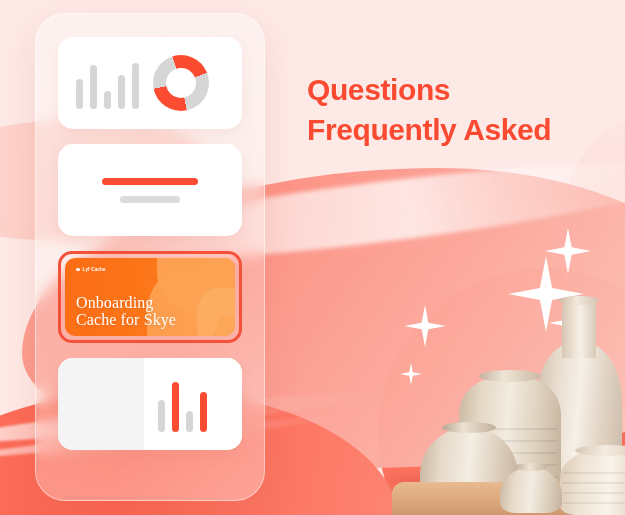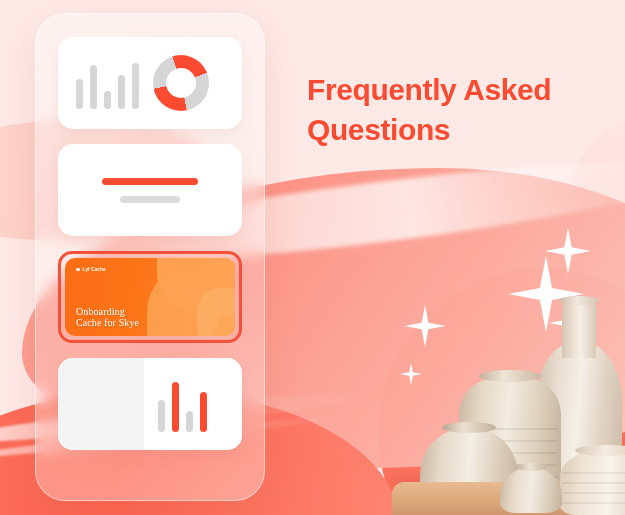--- a/index.html
+++ b/index.html
@@ -259,21 +259,21 @@
   .ob-brand {
     position:absolute; left:11px; top:9px;
     display:flex; align-items:center; gap:3px;
     color:#fff; font-size:4.6px; font-weight:bold; letter-spacing:.15px;
   }
   .ob-dot { width:3.6px; height:3.6px; border-radius:50%; background:#fff; flex:none; }
   .ob-title {
     position:absolute; left:11px; bottom:8px;
     color:#fff;
     font-family:"Liberation Serif", serif;
-    font-size:10px; line-height:1.03; font-weight:normal;
+    font-size:16px; line-height:1.03; font-weight:normal;
     letter-spacing:.1px;
     text-shadow:0 1px 2px rgba(150,60,0,.18);
     margin-top:20px;
   }
 
   
   #card-split { display:flex; }
   .split-left { width:47%; background:#f4f4f4; }
   .split-right { flex:1; background:#fff; position:relative; }
   .c4-bars { position:absolute; left:14px; bottom:18px; display:flex; align-items:flex-end; gap:7px; height:52px; }
@@ -352,22 +352,22 @@
       <div class="lip"></div>
     </div>
 
     <div class="vase" id="vaseD">
       <div class="bulb"></div>
       <div class="lip"></div>
     </div>
   </div>
 
   <h1 id="faq-heading">
+    <span class="faq-line">Questions</span>
     <span class="faq-line">Frequently Asked</span>
-    <span class="faq-line">Questions</span>
   </h1>
 
   <div id="phone-panel">
 
     <div class="card">
       <div class="c1-inner">
         <div class="barchart">
           <div class="bar" style="height:30px"></div>
           <div class="bar" style="height:44px"></div>
           <div class="bar" style="height:18px"></div>

